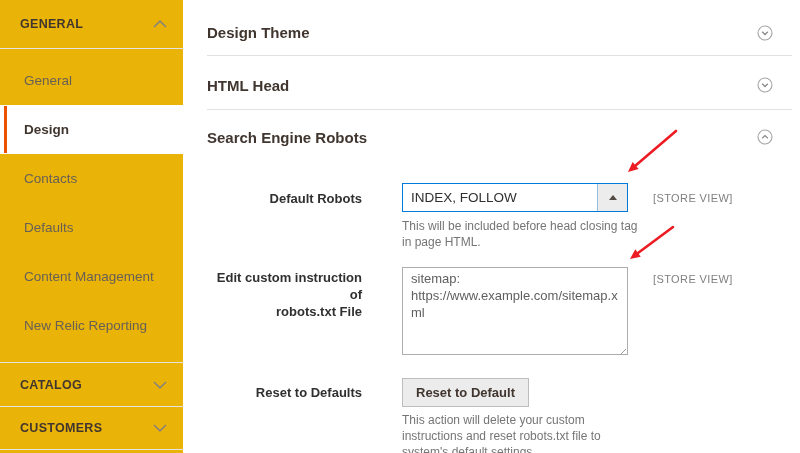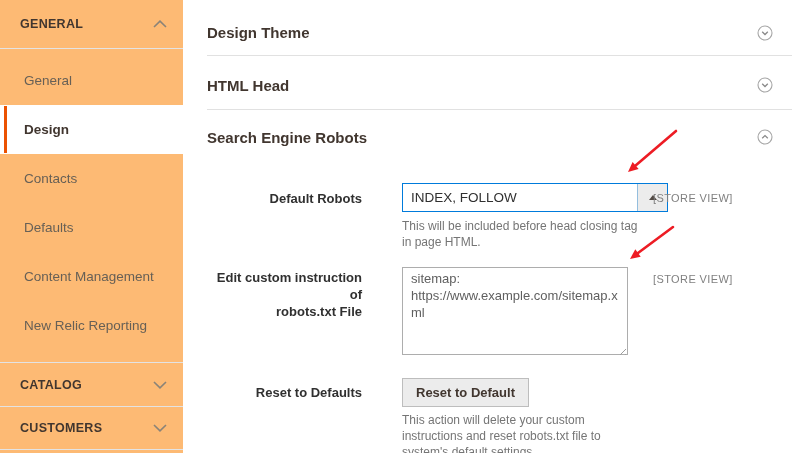--- a/index.html
+++ b/index.html
@@ -5,21 +5,21 @@
   * { margin:0; padding:0; box-sizing:border-box; }
   html,body { width:800px; height:453px; }
   body {
     font-family:"Liberation Sans", sans-serif;
     background:#ffffff; overflow:hidden;
     -webkit-font-smoothing:antialiased;
   }
   .screen { position:relative; width:800px; height:453px; display:flex; background:#fff; }
 
   
-  .sidebar { width:183px; height:100%; background:#fdba74; flex-shrink:0; }
+  .sidebar { width:183px; height:100%; background:#eab308; flex-shrink:0; }
   .nav-header {
     height:49px; display:flex; align-items:center; justify-content:space-between;
     padding:0 16px 0 20px; border-bottom:1px solid #e3e3e3;
     font-size:12.5px; font-weight:700; color:#41362f; letter-spacing:.3px; cursor:pointer;
   }
   .nav-header.sub { height:44px; border-bottom:none; border-top:1px solid #e3e3e3; }
   .nav-header.sub.last { border-bottom:1px solid #e3e3e3; }
   .nav-items { padding:7px 0 12px 0; }
   .nav-item {
     height:49px; display:flex; align-items:center; padding-left:24px;
@@ -55,21 +55,21 @@
   .row2 .fld-label { padding-top:3px;text-align:right; }
   .row3 .fld-label { padding-top:7px; }
   .fld { margin-left:40px; width:226px; flex-shrink:0; }
   .scope {
     margin-left:25px; font-size:11px; color:#808080; letter-spacing:.4px;
     white-space:nowrap; padding-top:9px;
   }
   .row2 .scope { padding-top:6px; }
 
   .select-box {
-    width:266px; height:29px; background:#fff;
+    width:226px; height:29px; background:#fff;
     border:1px solid #007bdb; display:flex; align-items:stretch; cursor:pointer;
   }
   .select-text {
     flex:1; display:flex; align-items:center; padding-left:8px;
     font-size:13.5px; color:#303030; overflow:hidden; white-space:nowrap;
   }
   .select-arrow-btn {
     width:30px; background:#ececec; border-left:1px solid #94bede;
     display:flex; align-items:center; justify-content:center; cursor:pointer;
   }

